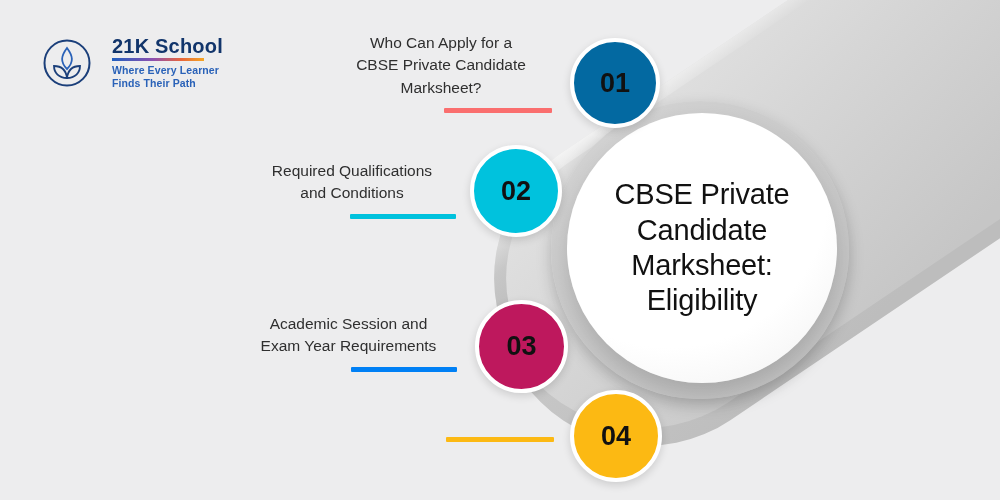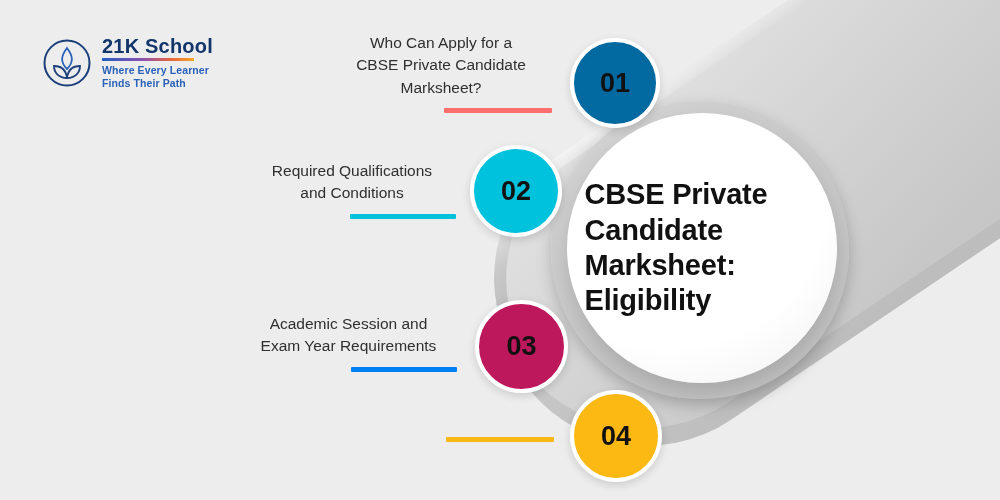--- a/index.html
+++ b/index.html
@@ -9,42 +9,42 @@
     font-family:"Liberation Sans", sans-serif;
     overflow:hidden;
     position:relative;
   }
   #stage{position:absolute;inset:0;width:1000px;height:500px;overflow:hidden;background:#ededee;}
 
   
   .capsule-wrap{position:absolute;left:0;top:0;width:1000px;height:500px;pointer-events:none;}
 
   
-  .logo{position:absolute;left:42px;top:36px;display:flex;align-items:center;gap:10px;}
+  .logo{position:absolute;left:42px;top:36px;display:flex;align-items:center;gap:20px;}
   .logo-mark{width:50px;height:50px;flex:0 0 50px;}
   .logo-text{display:flex;flex-direction:column;line-height:1;}
   .logo-name{font-size:20px;font-weight:bold;color:#12356b;letter-spacing:.2px;}
   .logo-rule{height:2.5px;width:92px;margin:2px 0 3px 0;
     background:linear-gradient(90deg,#1f5fbf 0%,#8f51b0 45%,#e8663c 75%,#f5a623 100%);}
   .logo-tag{font-size:10.5px;font-weight:bold;color:#2a62b8;line-height:1.25;letter-spacing:.1px;}
 
   
   .center-ring{
     position:absolute;left:551px;top:101px;width:298px;height:298px;border-radius:50%;
     background:radial-gradient(circle at 35% 30%, #d9d9d9 0%, #c9c9c9 60%, #bdbdbd 100%);
     box-shadow:0 6px 16px rgba(0,0,0,.18);
   }
   .center-circle{
     position:absolute;left:567px;top:113px;width:270px;height:270px;border-radius:50%;
     background:radial-gradient(circle at 38% 28%, #ffffff 0%, #ffffff 62%, #f4f4f4 88%, #e6e6e6 100%);
     box-shadow:0 10px 22px rgba(0,0,0,.16);
     display:flex;align-items:center;justify-content:center;
   }
   .center-title{
-    font-size:29px;font-weight:bold;color:#111;line-height:1.22;
+    font-size:29px;font-weight:normal;color:#111;line-height:1.22;text-align:center;
     width:235px;letter-spacing:-.2px;
   }
 
   
   .bubble{
     position:absolute;border-radius:50%;
     display:flex;align-items:center;justify-content:center;
     color:#111;font-weight:bold;font-size:27px;
     border:4px solid #ffffff;
     box-sizing:border-box;

